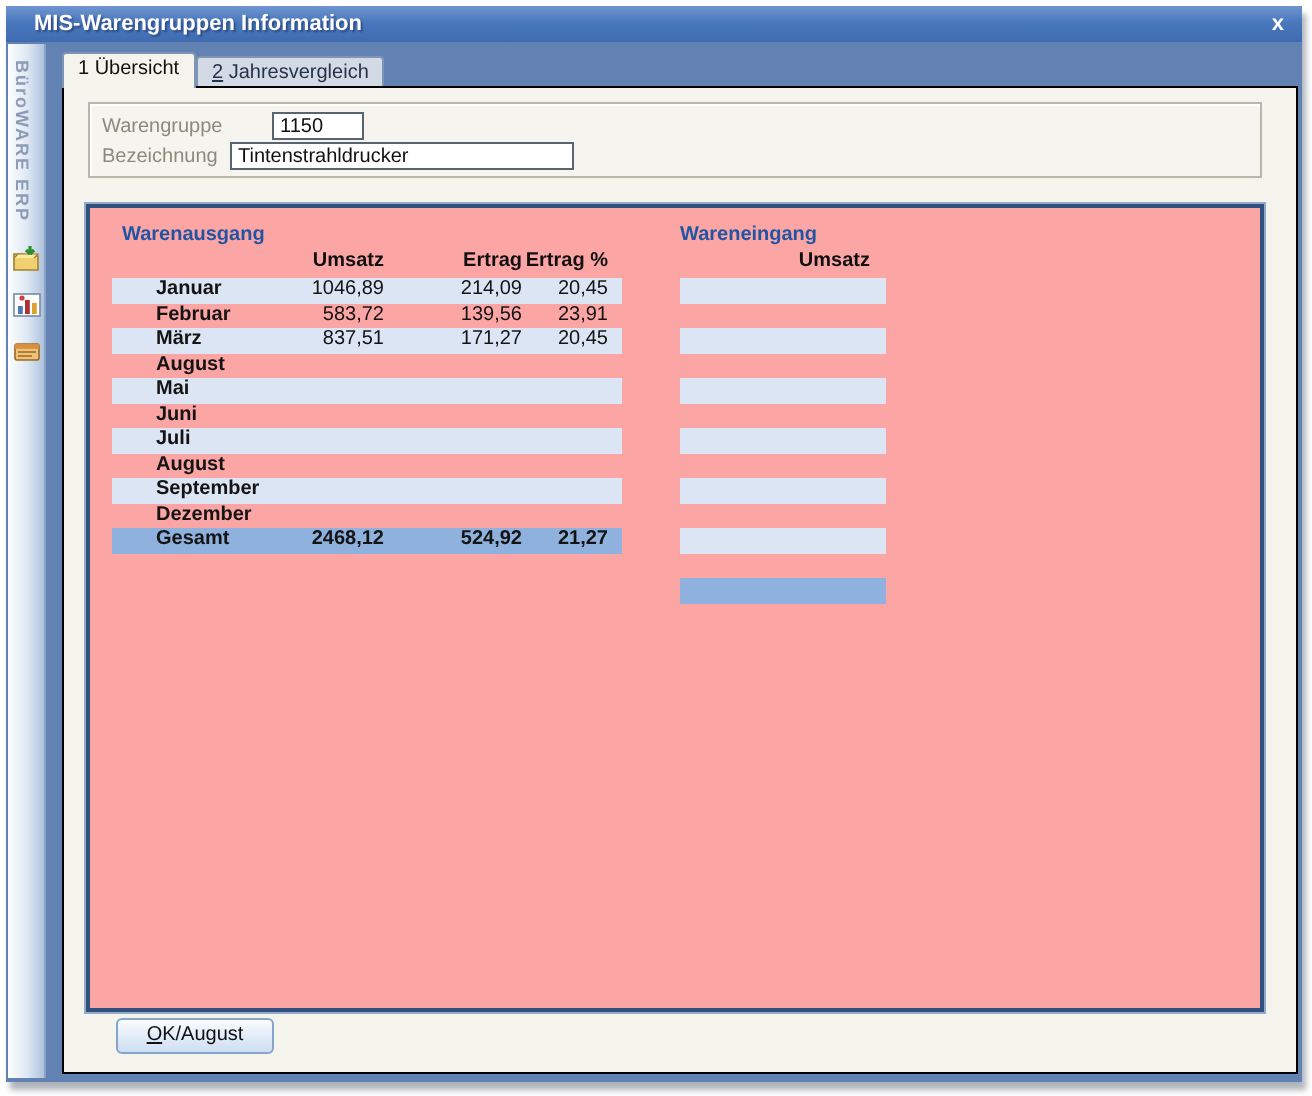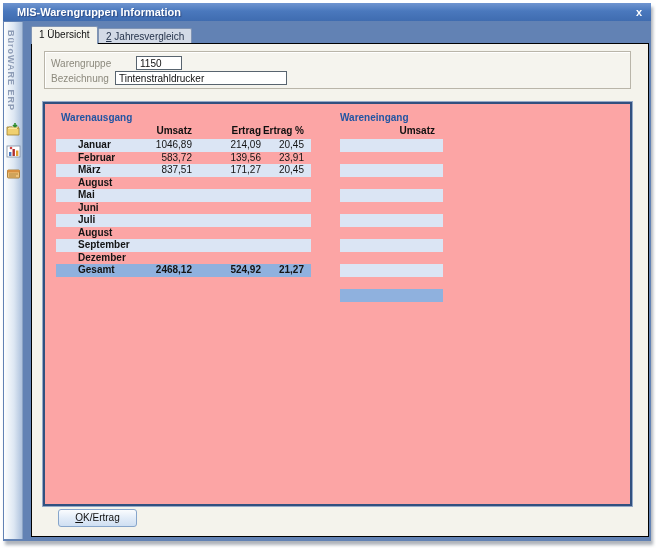--- a/index.html
+++ b/index.html
@@ -210,17 +210,17 @@
         <div class="row"></div>
         <div class="row"></div>
         <div class="row"></div>
         <div class="row"></div>
         <div class="row"></div>
         <div class="row total"></div>
       </div>
 
     </div>
 
-    <button class="btn"><span class="accel">O</span><span>K/Ertrag</span></button>
+    <button class="btn"><span class="accel">O</span><span>K/August</span></button>
 
   </div>
 
 </div>
 
 </body></html>

